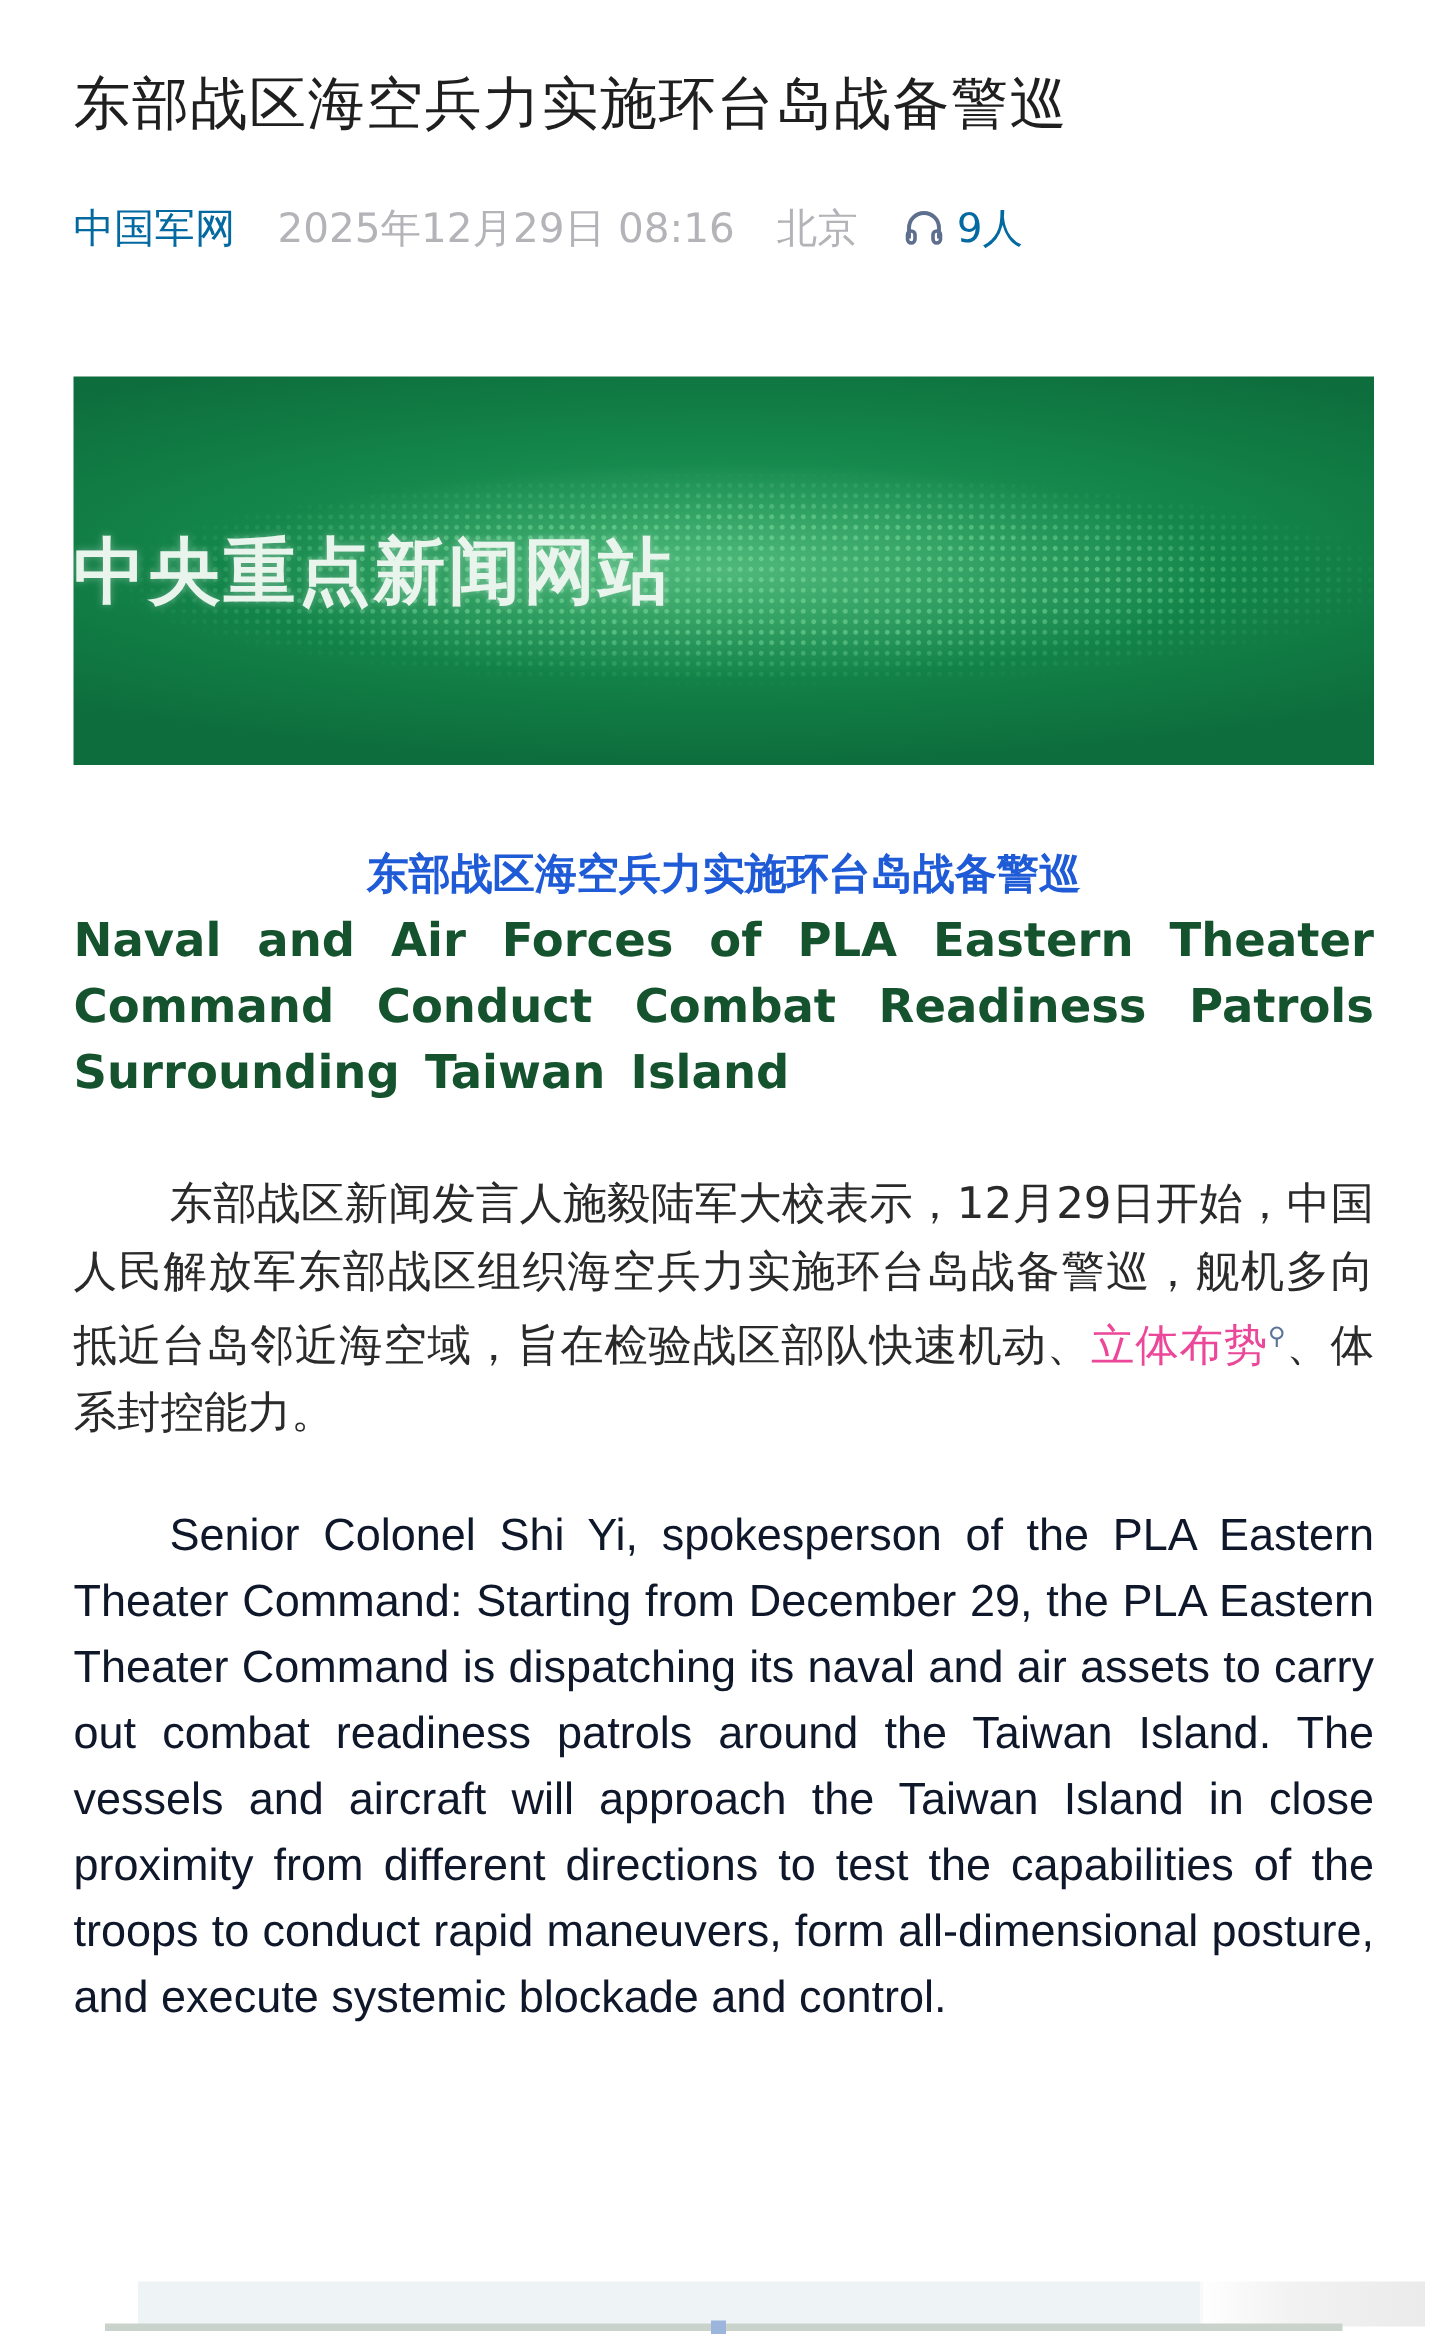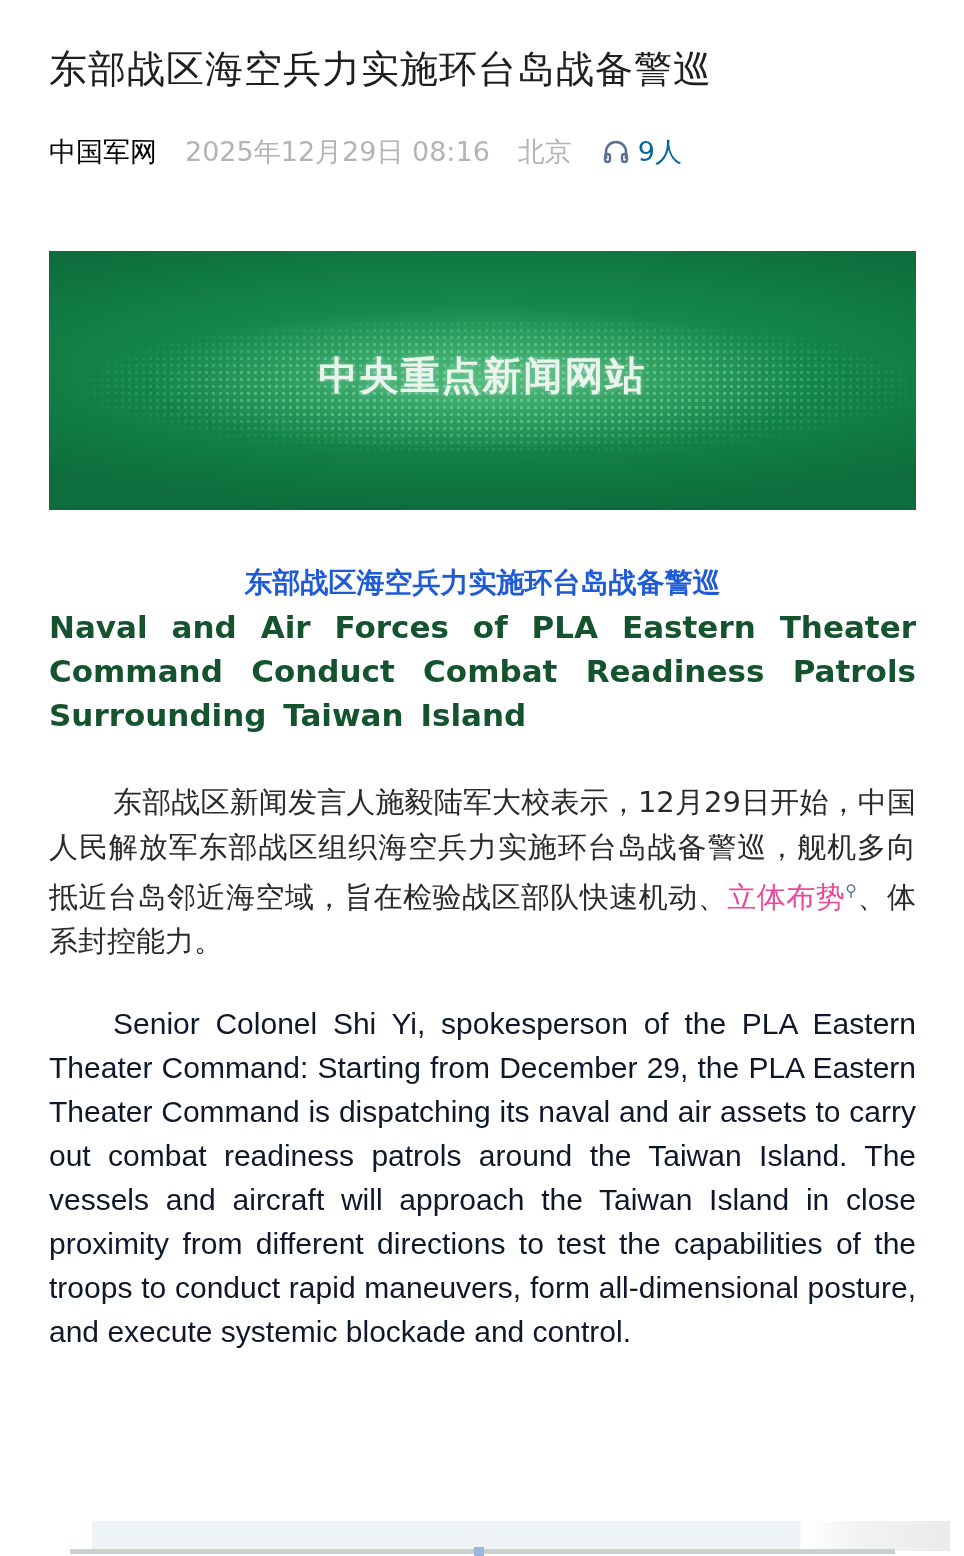--- a/index.html
+++ b/index.html
@@ -10,43 +10,43 @@
     }
     .title {
       position: absolute; left: 49px; top: 42px; width: 867px;
       font-size: 38px; line-height: 54px; font-weight: 500; color: #1f1f1f;
       letter-spacing: 1px;
     }
     .meta {
       position: absolute; left: 49px; top: 130px; height: 44px;
       display: flex; align-items: center; font-size: 27px; color: #b3b3b8;
     }
-    .meta .source { color: #000000; margin-right: 28px; }
+    .meta .source { color: #0369a1; margin-right: 28px; }
     .meta .date { margin-right: 28px; }
     .meta .loc { margin-right: 30px; }
     .meta .listen { display: flex; align-items: center; color: #0369a1; }
     .meta .listen svg { margin-right: 8px; }
     .banner {
       position: absolute; left: 49px; top: 251px; width: 867px; height: 259px;
       background:
         radial-gradient(ellipse 55% 40% at 50% 50%, rgba(120,210,150,0.55), rgba(30,140,80,0) 70%),
         radial-gradient(ellipse 75% 55% at 50% 45%, #1f9a5a 0%, #138449 55%, #0d6d3c 100%);
       overflow: hidden;
     }
     .banner .dots {
       position: absolute; left: 0; top: 55px; width: 867px; height: 160px;
       background-image: radial-gradient(circle, rgba(140,235,170,0.55) 1.4px, transparent 1.8px);
       background-size: 7px 7px;
       -webkit-mask-image: radial-gradient(ellipse 50% 45% at 52% 50%, #000 55%, transparent 100%);
       mask-image: radial-gradient(ellipse 50% 45% at 52% 50%, #000 55%, transparent 100%);
       opacity: 0.8;
     }
     .banner .banner-text {
-      position: absolute; left: 0; width: 867px; top: 98px; text-align: center;
-      font-size: 39px; font-weight: bold; color: #e9f5ec; letter-spacing: 2px;
+      position: absolute; left: 0; width: 867px; top: 98px; text-align: left;
+      font-size: 48px; font-weight: bold; color: #e9f5ec; letter-spacing: 2px;
       text-shadow: 0 0 6px rgba(255,255,255,0.35);
     }
     .heading-zh {
       position: absolute; left: 49px; top: 562px; width: 867px; text-align: center;
       font-size: 28px; font-weight: bold; color: #1f5bd6; line-height: 42px;
     }
     .heading-en {
       position: absolute; left: 49px; top: 605px; width: 867px;
       font-size: 31px; font-weight: bold; color: #14532d; line-height: 44px;
       text-align: justify; text-align-last: left; word-spacing: 6px;

